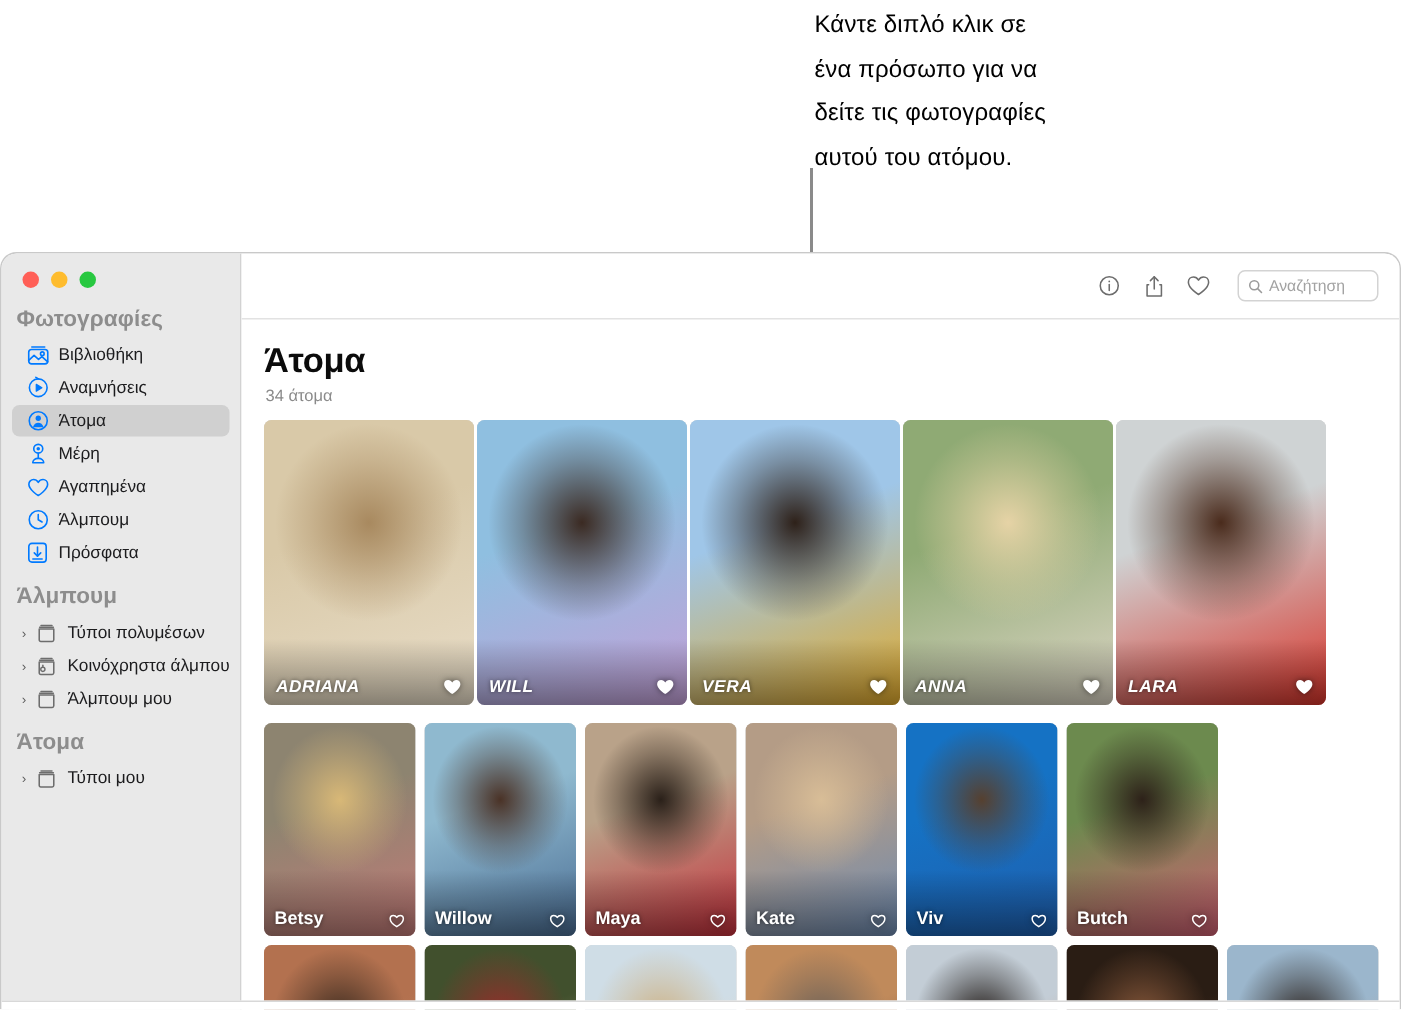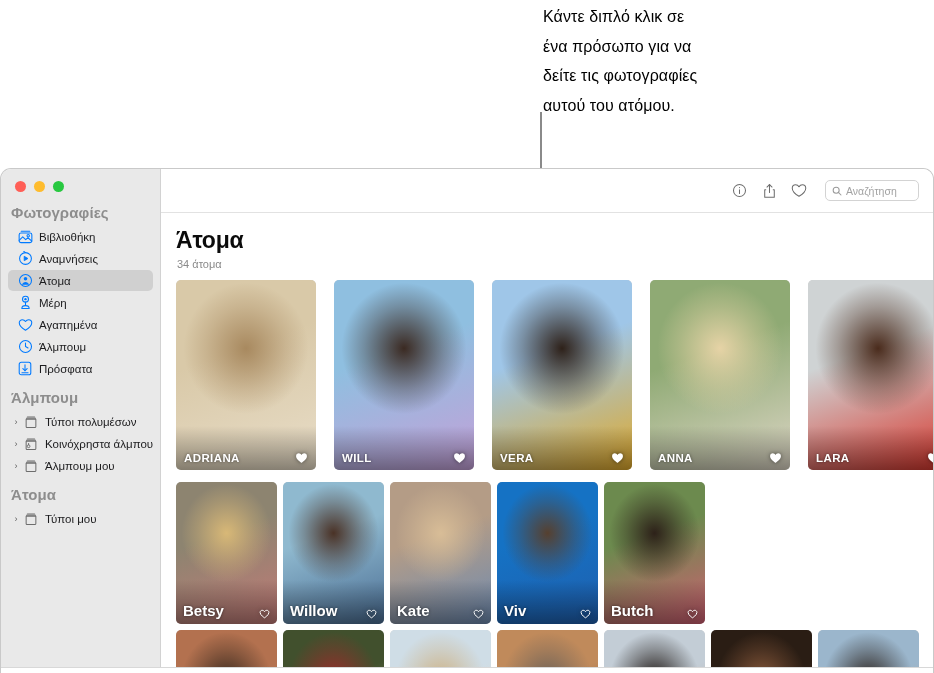--- a/index.html
+++ b/index.html
@@ -167,21 +167,21 @@
   #page-subtitle {
     font-size: 11px;
     color: #8a8a8a;
     margin: 4px 0 0 1px;
   }
 
   .grid {
     display: flex;
     margin-top: 10px;
   }
-  .grid.row1 { gap: 18px; }
+  .grid.row1 { gap: 2px; font-style: italic; }
   .grid.row2 { gap: 6px; margin-top: 12px; }
   .grid.row3 { gap: 6px; margin-top: 6px; }
 
   .tile {
     position: relative;
     border-radius: 5px;
     overflow: hidden;
     background: #cfcfcf;
     flex: 0 0 auto;
   }
@@ -203,21 +203,21 @@
   }
   .tile .name {
     position: absolute;
     left: 8px;
     bottom: 6px;
     color: #ffffff;
     text-shadow: 0 0 3px rgba(0,0,0,0.55);
     white-space: nowrap;
   }
   .row1 .tile .name { font-size: 11.5px; font-weight: bold; letter-spacing: 0.4px; }
-  .row2 .tile .name { font-size: 15px; font-weight: bold; left: 7px; bottom: 5px; }
+  .row2 .tile .name { font-size: 12px; font-weight: bold; left: 7px; bottom: 5px; }
 
   .tile .fav {
     position: absolute;
     right: 8px;
     bottom: 6px;
     color: #ffffff;
     display: flex;
     filter: drop-shadow(0 0 2px rgba(0,0,0,0.5));
   }
   .row2 .tile .fav { right: 7px; bottom: 5px; }
@@ -475,49 +475,59 @@
               <div class="photo" style="background: radial-gradient(62% 48% at 50% 36%, rgb(74, 50, 38) 0%, rgba(74, 50, 38, 0.333) 46%, transparent 72%), linear-gradient(160deg, rgb(143, 185, 207) 0%, rgb(143, 185, 207) 38%, rgb(74, 109, 147) 100%);"></div>
               <div class="scrim"></div>
               <div class="name">Willow</div>
               <div class="fav">
                 <svg width="11" height="10" viewBox="0 0 16 15">
                   <path d="M8 13.2 C8 13.2 1.4 9.2 1.4 5.2 C1.4 3.1 3.0 1.9 4.6 1.9 C6.1 1.9 7.3 2.8 8 3.9 C8.7 2.8 9.9 1.9 11.4 1.9 C13.0 1.9 14.6 3.1 14.6 5.2 C14.6 9.2 8 13.2 8 13.2 Z" fill="none" stroke="#ffffff" stroke-width="1.5" stroke-linejoin="round"></path>
                 </svg>
               </div>
             </div>
             <div class="tile">
-              <div class="photo" style="background: radial-gradient(62% 48% at 50% 36%, rgb(216, 189, 151) 0%, rgba(216, 189, 151, 0.333) 46%, transparent 72%), linear-gradient(160deg, rgb(180, 156, 134) 0%, rgb(180, 156, 134) 38%, rgb(109, 138, 176) 100%);"></div>
-              <div class="scrim"></div>
-              <div class="name">Kate</div>
+              <div class="photo" style="background: radial-gradient(62% 48% at 50% 36%, rgb(42, 32, 25) 0%, rgba(42, 32, 25, 0.333) 46%, transparent 72%), linear-gradient(160deg, rgb(185, 162, 137) 0%, rgb(185, 162, 137) 38%, rgb(197, 48, 60) 100%);"></div>
+              <div class="scrim"></div>
+              <div class="name">Maya</div>
               <div class="fav">
                 <svg width="11" height="10" viewBox="0 0 16 15">
                   <path d="M8 13.2 C8 13.2 1.4 9.2 1.4 5.2 C1.4 3.1 3.0 1.9 4.6 1.9 C6.1 1.9 7.3 2.8 8 3.9 C8.7 2.8 9.9 1.9 11.4 1.9 C13.0 1.9 14.6 3.1 14.6 5.2 C14.6 9.2 8 13.2 8 13.2 Z" fill="none" stroke="#ffffff" stroke-width="1.5" stroke-linejoin="round"></path>
                 </svg>
               </div>
             </div>
             <div class="tile">
-              <div class="photo" style="background: radial-gradient(62% 48% at 50% 36%, rgb(86, 64, 47) 0%, rgba(86, 64, 47, 0.333) 46%, transparent 72%), linear-gradient(160deg, rgb(21, 114, 196) 0%, rgb(21, 114, 196) 38%, rgb(31, 95, 174) 100%);"></div>
-              <div class="scrim"></div>
-              <div class="name">Viv</div>
+              <div class="photo" style="background: radial-gradient(62% 48% at 50% 36%, rgb(216, 189, 151) 0%, rgba(216, 189, 151, 0.333) 46%, transparent 72%), linear-gradient(160deg, rgb(180, 156, 134) 0%, rgb(180, 156, 134) 38%, rgb(109, 138, 176) 100%);"></div>
+              <div class="scrim"></div>
+              <div class="name">Kate</div>
               <div class="fav">
                 <svg width="11" height="10" viewBox="0 0 16 15">
                   <path d="M8 13.2 C8 13.2 1.4 9.2 1.4 5.2 C1.4 3.1 3.0 1.9 4.6 1.9 C6.1 1.9 7.3 2.8 8 3.9 C8.7 2.8 9.9 1.9 11.4 1.9 C13.0 1.9 14.6 3.1 14.6 5.2 C14.6 9.2 8 13.2 8 13.2 Z" fill="none" stroke="#ffffff" stroke-width="1.5" stroke-linejoin="round"></path>
                 </svg>
               </div>
             </div>
             <div class="tile">
-              <div class="photo" style="background: radial-gradient(62% 48% at 50% 36%, rgb(45, 33, 25) 0%, rgba(45, 33, 25, 0.333) 46%, transparent 72%), linear-gradient(160deg, rgb(108, 138, 78) 0%, rgb(108, 138, 78) 38%, rgb(207, 95, 114) 100%);"></div>
-              <div class="scrim"></div>
-              <div class="name">Butch</div>
+              <div class="photo" style="background: radial-gradient(62% 48% at 50% 36%, rgb(86, 64, 47) 0%, rgba(86, 64, 47, 0.333) 46%, transparent 72%), linear-gradient(160deg, rgb(21, 114, 196) 0%, rgb(21, 114, 196) 38%, rgb(31, 95, 174) 100%);"></div>
+              <div class="scrim"></div>
+              <div class="name">Viv</div>
               <div class="fav">
                 <svg width="11" height="10" viewBox="0 0 16 15">
                   <path d="M8 13.2 C8 13.2 1.4 9.2 1.4 5.2 C1.4 3.1 3.0 1.9 4.6 1.9 C6.1 1.9 7.3 2.8 8 3.9 C8.7 2.8 9.9 1.9 11.4 1.9 C13.0 1.9 14.6 3.1 14.6 5.2 C14.6 9.2 8 13.2 8 13.2 Z" fill="none" stroke="#ffffff" stroke-width="1.5" stroke-linejoin="round"></path>
                 </svg>
               </div>
             </div>
+            <div class="tile">
+              <div class="photo" style="background: radial-gradient(62% 48% at 50% 36%, rgb(45, 33, 25) 0%, rgba(45, 33, 25, 0.333) 46%, transparent 72%), linear-gradient(160deg, rgb(108, 138, 78) 0%, rgb(108, 138, 78) 38%, rgb(207, 95, 114) 100%);"></div>
+              <div class="scrim"></div>
+              <div class="name">Butch</div>
+              <div class="fav">
+                <svg width="11" height="10" viewBox="0 0 16 15">
+                  <path d="M8 13.2 C8 13.2 1.4 9.2 1.4 5.2 C1.4 3.1 3.0 1.9 4.6 1.9 C6.1 1.9 7.3 2.8 8 3.9 C8.7 2.8 9.9 1.9 11.4 1.9 C13.0 1.9 14.6 3.1 14.6 5.2 C14.6 9.2 8 13.2 8 13.2 Z" fill="none" stroke="#ffffff" stroke-width="1.5" stroke-linejoin="round"></path>
+                </svg>
+              </div>
+            </div>
           </div>
           <div class="grid row3">
             <div class="tile">
               <div class="photo" style="background: radial-gradient(62% 48% at 50% 36%, rgb(58, 42, 31) 0%, rgba(58, 42, 31, 0.333) 46%, transparent 72%), linear-gradient(160deg, rgb(179, 113, 79) 0%, rgb(179, 113, 79) 38%, rgb(198, 143, 106) 100%);"></div>
             </div>
             <div class="tile">
               <div class="photo" style="background: radial-gradient(62% 48% at 50% 36%, rgb(156, 43, 43) 0%, rgba(156, 43, 43, 0.333) 46%, transparent 72%), linear-gradient(160deg, rgb(65, 80, 45) 0%, rgb(65, 80, 45) 38%, rgb(216, 195, 154) 100%);"></div>
             </div>
             <div class="tile">
               <div class="photo" style="background: radial-gradient(62% 48% at 50% 36%, rgb(205, 177, 131) 0%, rgba(205, 177, 131, 0.333) 46%, transparent 72%), linear-gradient(160deg, rgb(207, 221, 230) 0%, rgb(207, 221, 230) 38%, rgb(226, 207, 181) 100%);"></div>

